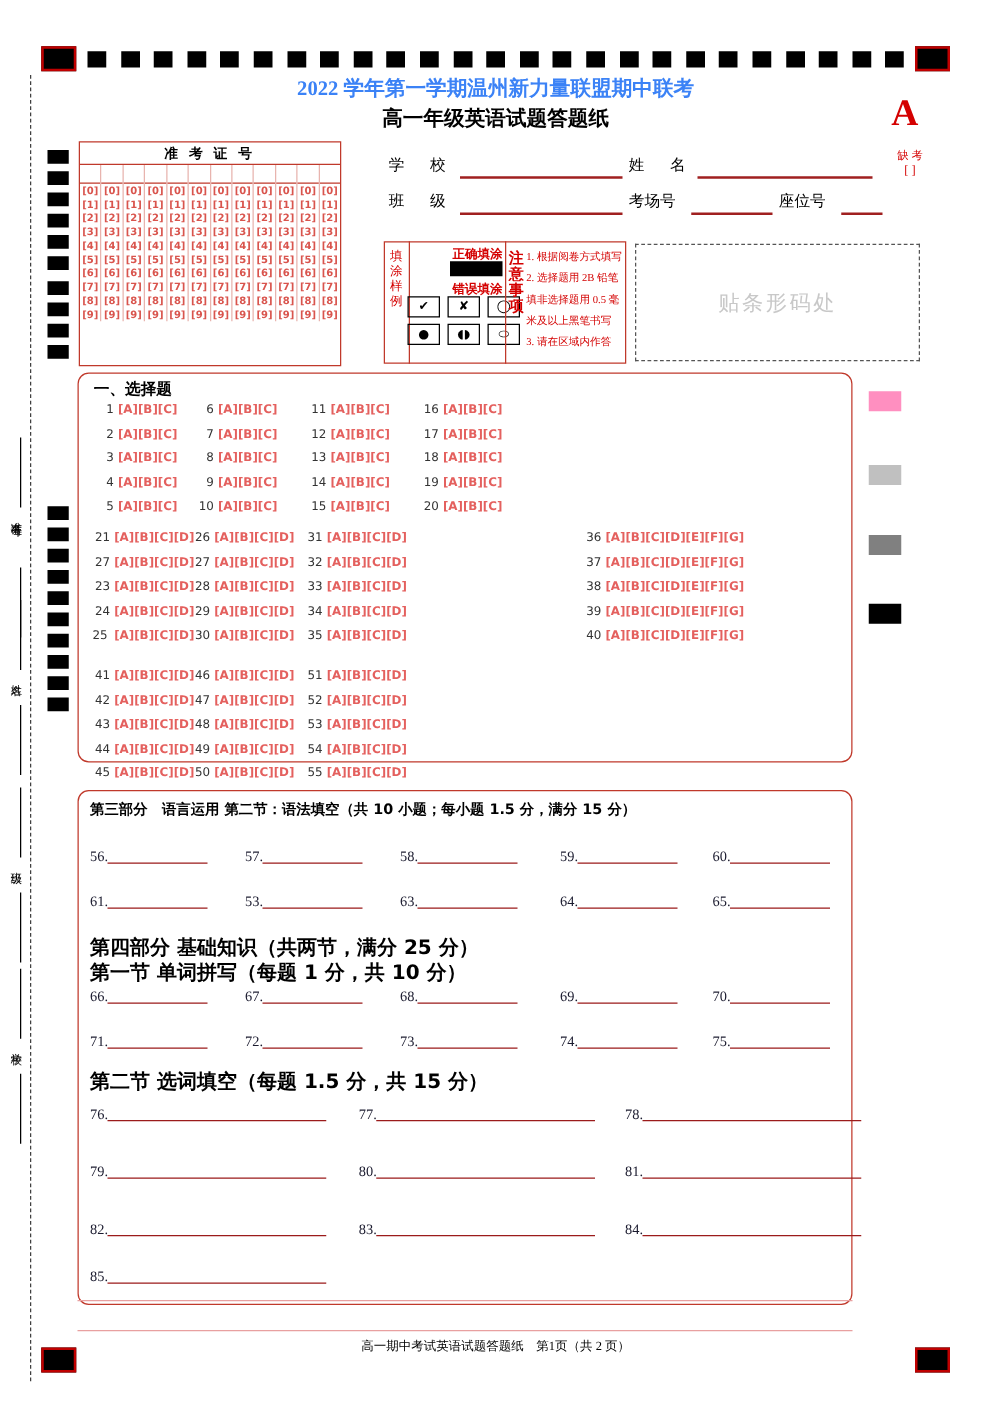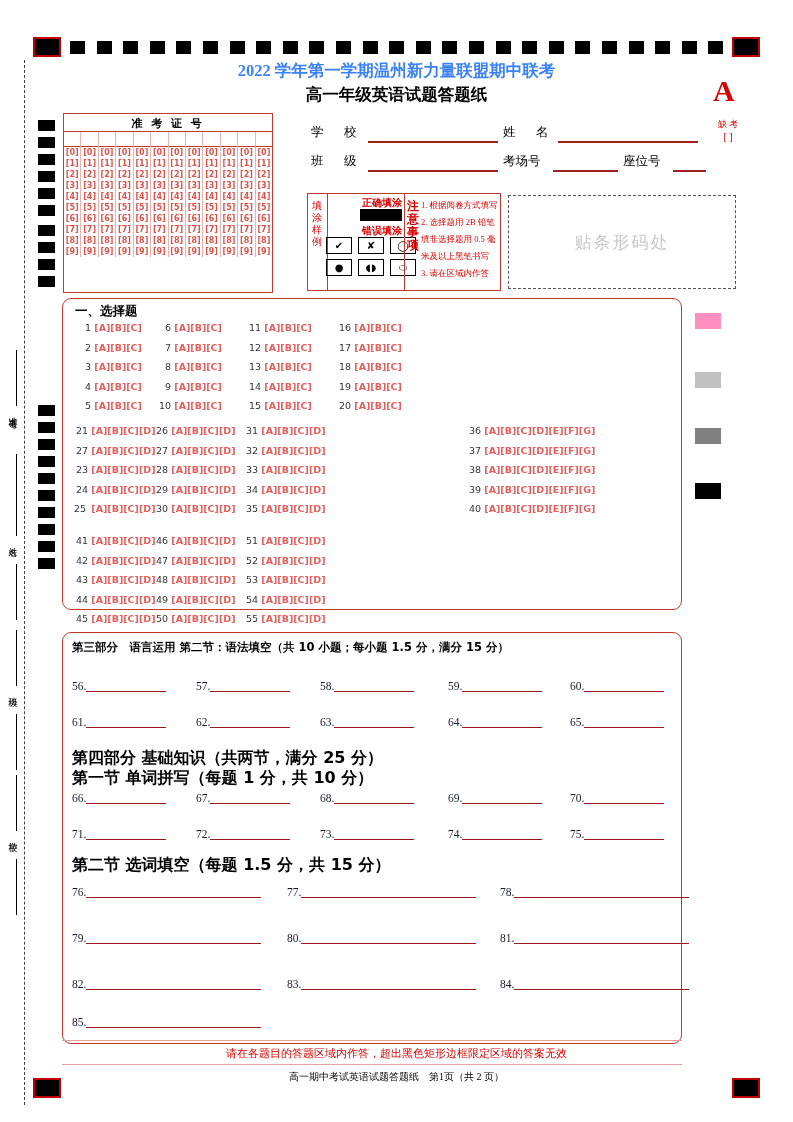--- a/index.html
+++ b/index.html
@@ -448,21 +448,21 @@
 
   <div class="sechead" style="left:72px;top:640px;font-size:11.5px;">第三部分　语言运用 第二节：语法填空（共 10 小题；每小题 1.5 分，满分 15 分）</div>
 
   <div id="blank-rows">
       <div class="bl" style="left: 72px; top: 680px;"><span>56.</span><i style="width: 80px;"></i></div>
       <div class="bl" style="left: 196px; top: 680px;"><span>57.</span><i style="width: 80px;"></i></div>
       <div class="bl" style="left: 320px; top: 680px;"><span>58.</span><i style="width: 80px;"></i></div>
       <div class="bl" style="left: 448px; top: 680px;"><span>59.</span><i style="width: 80px;"></i></div>
       <div class="bl" style="left: 570px; top: 680px;"><span>60.</span><i style="width: 80px;"></i></div>
       <div class="bl" style="left: 72px; top: 716px;"><span>61.</span><i style="width: 80px;"></i></div>
-      <div class="bl" style="left: 196px; top: 716px;"><span>62.</span><i style="width: 80px;"></i></div>
+      <div class="bl" style="left: 196px; top: 716px;"><span>53.</span><i style="width: 80px;"></i></div>
       <div class="bl" style="left: 320px; top: 716px;"><span>63.</span><i style="width: 80px;"></i></div>
       <div class="bl" style="left: 448px; top: 716px;"><span>64.</span><i style="width: 80px;"></i></div>
       <div class="bl" style="left: 570px; top: 716px;"><span>65.</span><i style="width: 80px;"></i></div>
       <div class="bl" style="left: 72px; top: 792px;"><span>66.</span><i style="width: 80px;"></i></div>
       <div class="bl" style="left: 196px; top: 792px;"><span>67.</span><i style="width: 80px;"></i></div>
       <div class="bl" style="left: 320px; top: 792px;"><span>68.</span><i style="width: 80px;"></i></div>
       <div class="bl" style="left: 448px; top: 792px;"><span>69.</span><i style="width: 80px;"></i></div>
       <div class="bl" style="left: 570px; top: 792px;"><span>70.</span><i style="width: 80px;"></i></div>
       <div class="bl" style="left: 72px; top: 828px;"><span>71.</span><i style="width: 80px;"></i></div>
       <div class="bl" style="left: 196px; top: 828px;"><span>72.</span><i style="width: 80px;"></i></div>
@@ -479,17 +479,16 @@
       <div class="bl" style="left: 287px; top: 978px;"><span>83.</span><i style="width: 175px;"></i></div>
       <div class="bl" style="left: 500px; top: 978px;"><span>84.</span><i style="width: 175px;"></i></div>
       <div class="bl" style="left: 72px; top: 1016px;"><span>85.</span><i style="width: 175px;"></i></div>
     </div>
 
   <div class="secline" style="left:72px;top:748px;">第四部分 基础知识（共两节，满分 25 分）</div>
   <div class="secline" style="left:72px;top:768px;">第一节 单词拼写（每题 1 分，共 10 分）</div>
   <div class="secline" style="left:72px;top:855px;">第二节 选词填空（每题 1.5 分，共 15 分）</div>
 
   <div class="hrule" style="left:62px;top:1040px;width:620px;"></div>
-  <div class="warn" style="top:1046px;">请在各题目的答题区域内作答，超出黑色矩形边框限定区域的答案无效</div>
   <div class="hrule" style="left:62px;top:1064px;width:620px;"></div>
   <div class="footer" style="top:1070px;">高一期中考试英语试题答题纸　第1页（共 2 页）</div>
 
 </div>
 
 </body></html>

